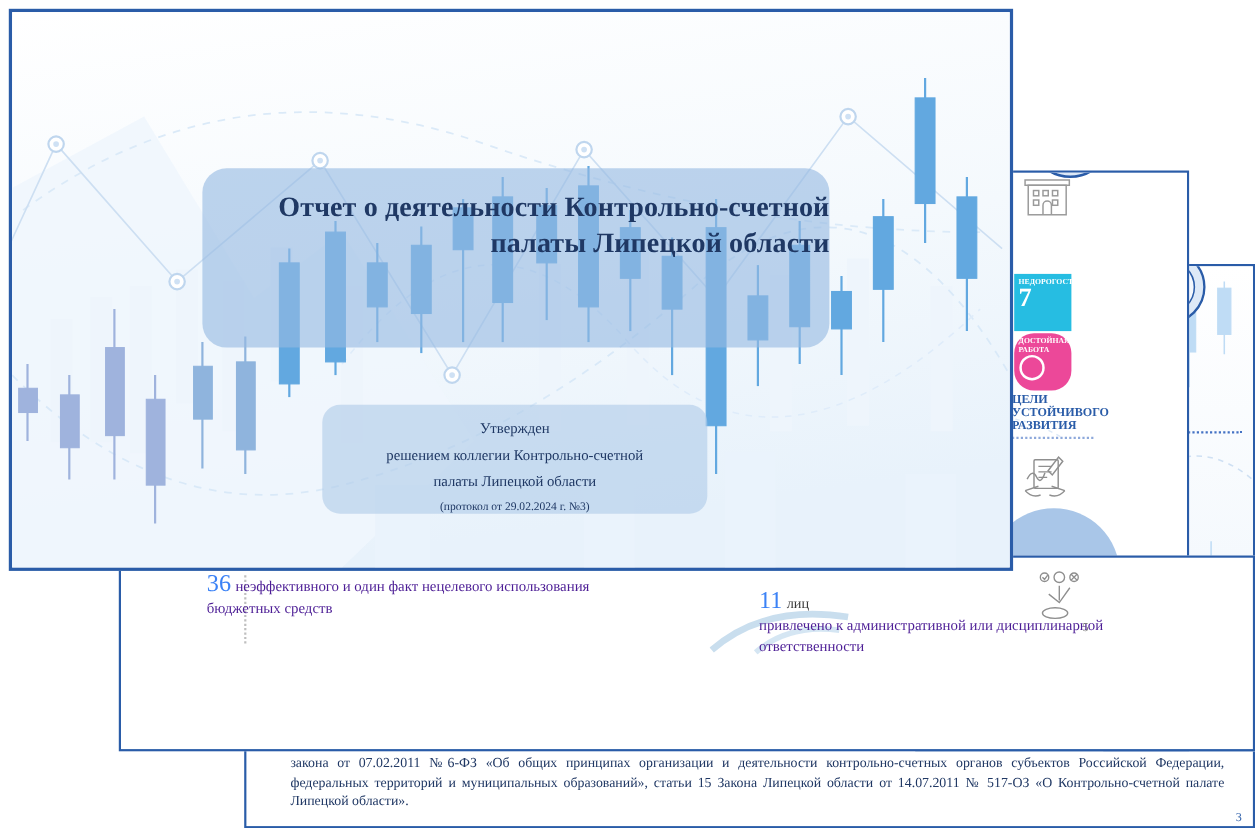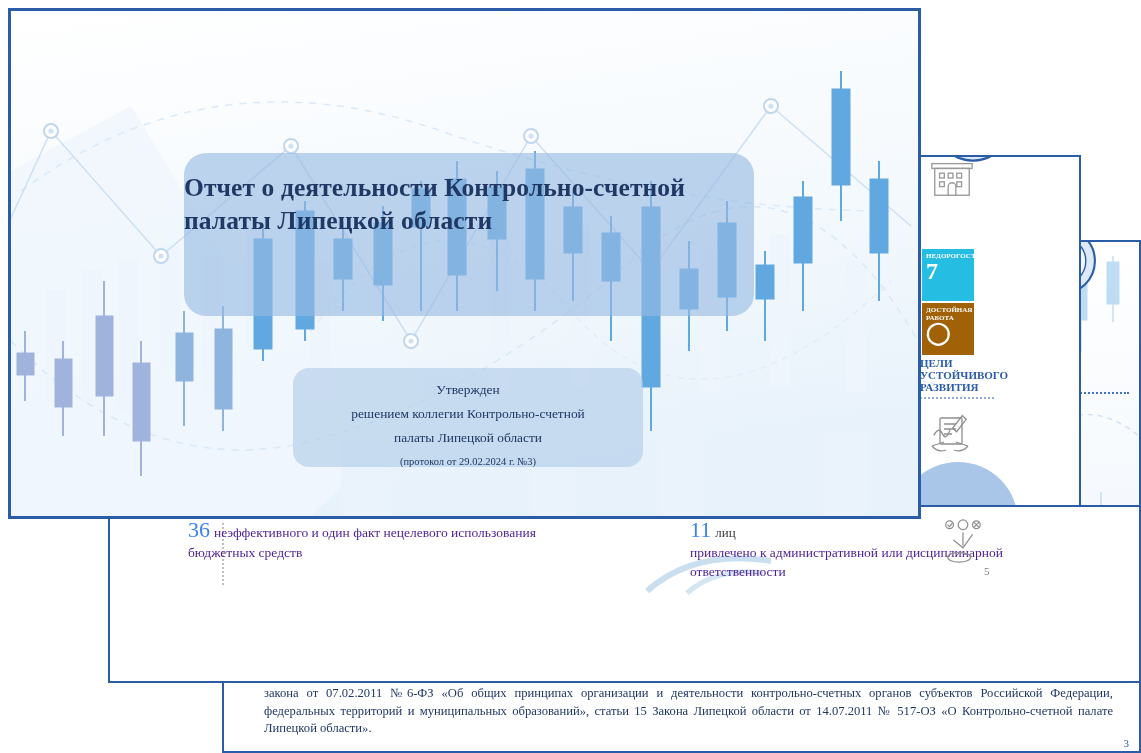--- a/index.html
+++ b/index.html
@@ -59,21 +59,21 @@
   #slide6{left:160px;top:576px;width:981px;height:84px;}
   #slide6 .body{position:absolute;left:8px;top:2px;right:8px;
       font-size:8.6px;line-height:11.6px;color:#1f3864;text-align:justify;}
   #slide6 .pgnum{position:absolute;right:6px;bottom:1px;font-size:9px;color:#2a5ca8;}
 
   
   #slide1{left:8px;top:8px;width:913px;height:511px;border:3px solid #2a5ca8;}
   #slide1 .bg{position:absolute;inset:0;overflow:hidden;}
   .titlebox{position:absolute;left:173px;top:142px;width:570px;height:163px;
       background:rgba(150,185,226,.62);border-radius:22px;}
-  .titletext{position:absolute;left:173px;top:160px;width:570px;text-align:left;
+  .titletext{position:absolute;left:173px;top:160px;width:570px;text-align:right;
       font-size:25.5px;font-weight:bold;color:#1f3864;line-height:33px;
       letter-spacing:.1px;}
   .titleyear{margin-top:12px;font-size:25px;font-weight:bold;}
   .approvebox{position:absolute;left:282px;top:357px;width:350px;height:99px;
       background:rgba(176,203,233,.62);border-radius:16px;}
   .approvetext{position:absolute;left:282px;top:367px;width:350px;text-align:center;
       font-size:13.4px;color:#1f3864;line-height:24px;}
   .approvetext .small{font-size:10.5px;}
 </style>
 </head>
@@ -160,21 +160,21 @@
         <circle cx="50" cy="50" r="34" fill="#f4f8fd" stroke="#2a5ca8" stroke-width="2"></circle>
         <path d="M50 26 L68 33 L68 56 Q68 70 50 78 Q32 70 32 56 L32 33 Z" fill="#3a6cb5"></path>
         <path d="M50 38 L50 64 M42 44 Q50 38 58 44 M40 52 L60 52" stroke="#e8f1fb" stroke-width="2.4" fill="none"></path>
       </svg>
     </div>
 
     <div class="sdg" style="top:92px;background:#26bde2;">
       <div>НЕДОРОГОСТОЯЩАЯ</div>
       <div class="num">7</div>
     </div>
-    <div class="sdg" style="top:146px;background:#a16207;">
+    <div class="sdg" style="top:146px;background:#ec4899;border-radius:18px;">
       <div>ДОСТОЙНАЯ РАБОТА</div>
       <div style="font-size:22px;line-height:22px;">◯</div>
     </div>
 
     <div class="sdgtitle">
       <div>ЦЕЛИ</div>
       <div>УСТОЙЧИВОГО</div>
       <div>РАЗВИТИЯ</div>
     </div>
     <div class="s2dots"></div>
@@ -234,21 +234,21 @@
         <path d="M2 44 Q50 2 126 14" fill="none" stroke="#9cc3e0" stroke-width="6" opacity=".55"></path>
         <path d="M42 46 Q72 20 118 26" fill="none" stroke="#c3dcee" stroke-width="5" opacity=".7"></path>
       </svg>
     </div>
 
     <div class="stat" style="left:78px;top:10px;width:350px;">
       <span class="num">36</span>
       <span class="desc">неэффективного и один факт нецелевого использования бюджетных средств</span>
     </div>
 
-    <div class="stat" style="left:580px;top:10px;width:330px;">
+    <div class="stat" style="left:580px;top:26px;width:330px;">
       <div><span class="num">11</span>
            <span class="unit">лиц</span></div>
       <div class="desc">привлечено к административной или дисциплинарной ответственности</div>
     </div>
 
     <div style="position:absolute;left:830px;top:10px;">
       <svg width="46" height="50" viewBox="0 0 48 52" fill="none" stroke="#8f8f8f" stroke-width="1.3">
         <circle cx="10" cy="8" r="4"></circle>
           <circle cx="24" cy="8" r="5"></circle>
           <circle cx="38" cy="8" r="4"></circle>

